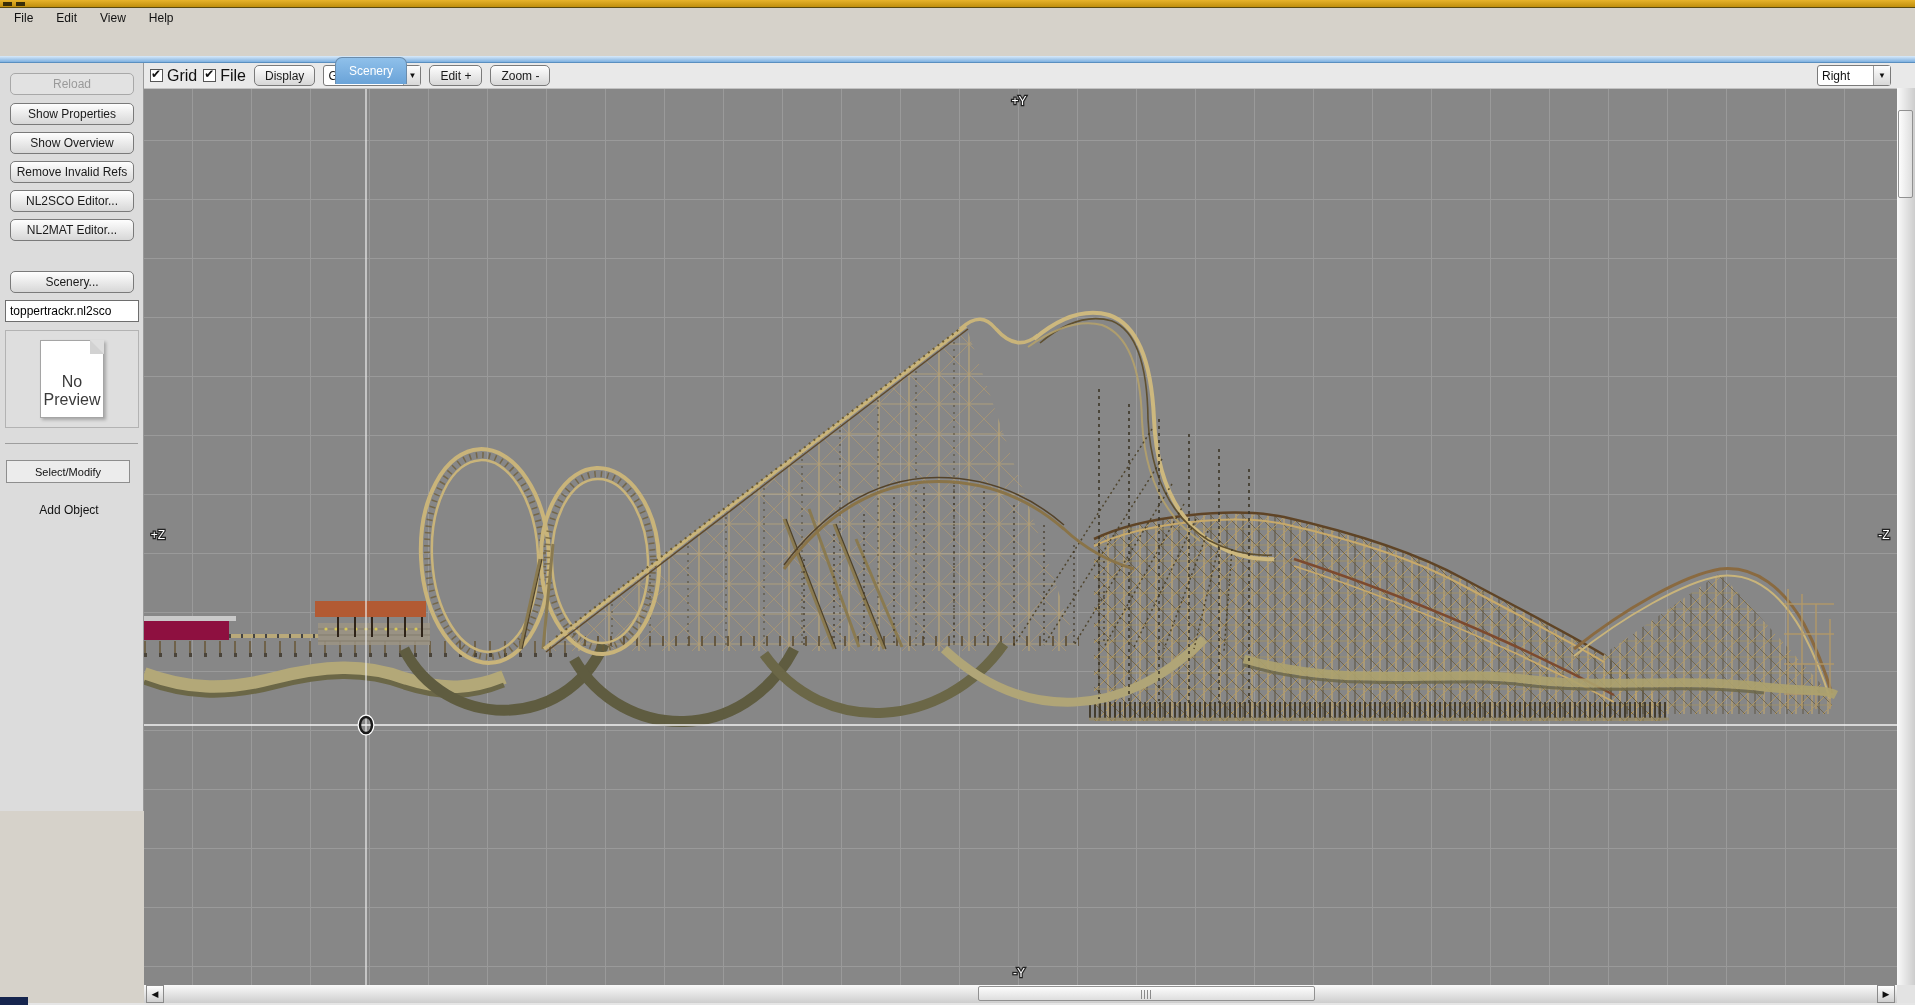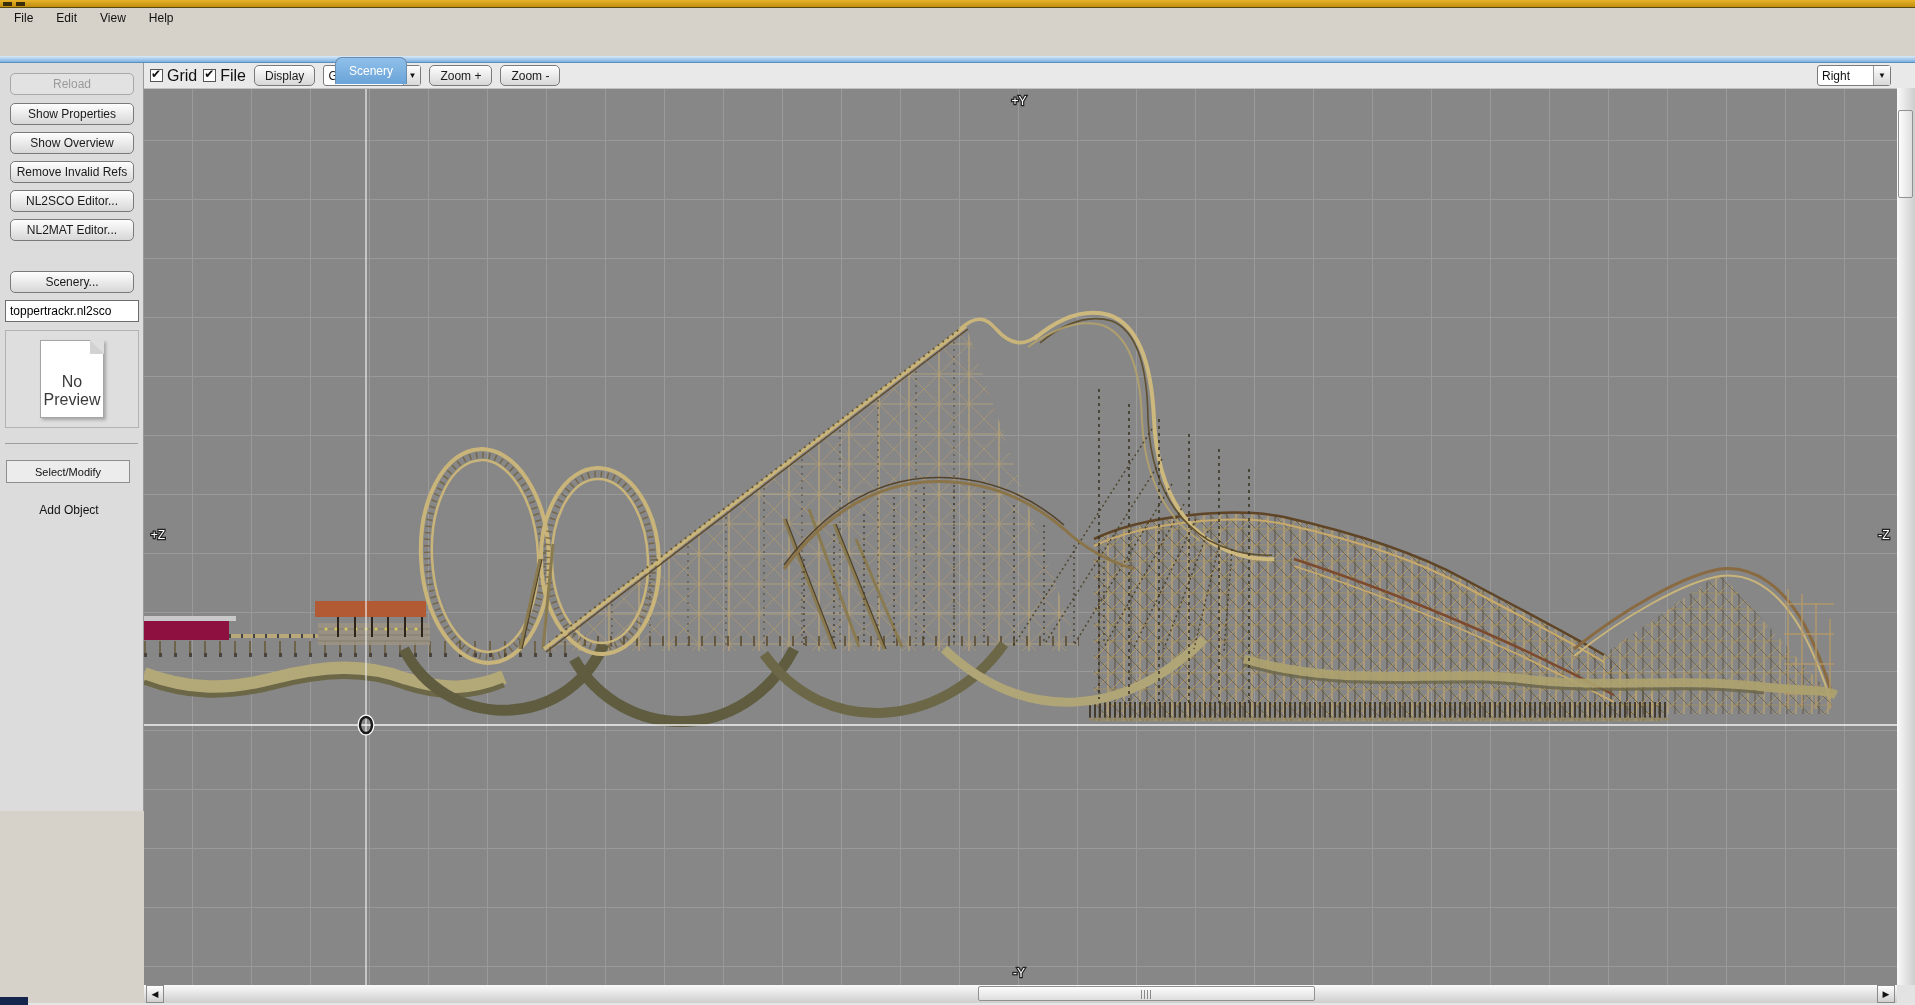--- a/index.html
+++ b/index.html
@@ -156,21 +156,21 @@
       <div class="checkbox">
         <span class="check">✔</span>
       </div>
       <span class="cblabel">File</span>
     </div>
     <div class="btn tb-btn">Display</div>
     <div class="combo" id="gforce-combo">
       <span class="cval">G-Force Comb</span>
       <span class="carrow">▼</span>
     </div>
-    <div class="btn tb-btn">Zoom +</div>
+    <div class="btn tb-btn">Edit +</div>
     <div class="btn tb-btn">Zoom -</div>
     <div class="combo" id="view-combo">
       <span class="cval">Right</span>
       <span class="carrow">▼</span>
     </div>
   </div>
 
   <div id="viewport">
     <svg width="1753" height="897" viewBox="0 0 1753 897">
       <defs>

